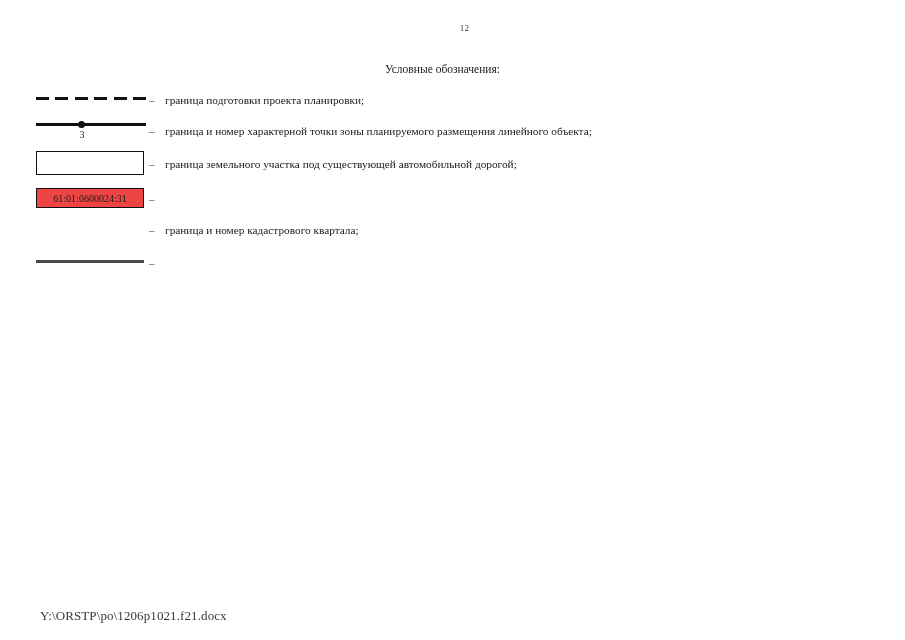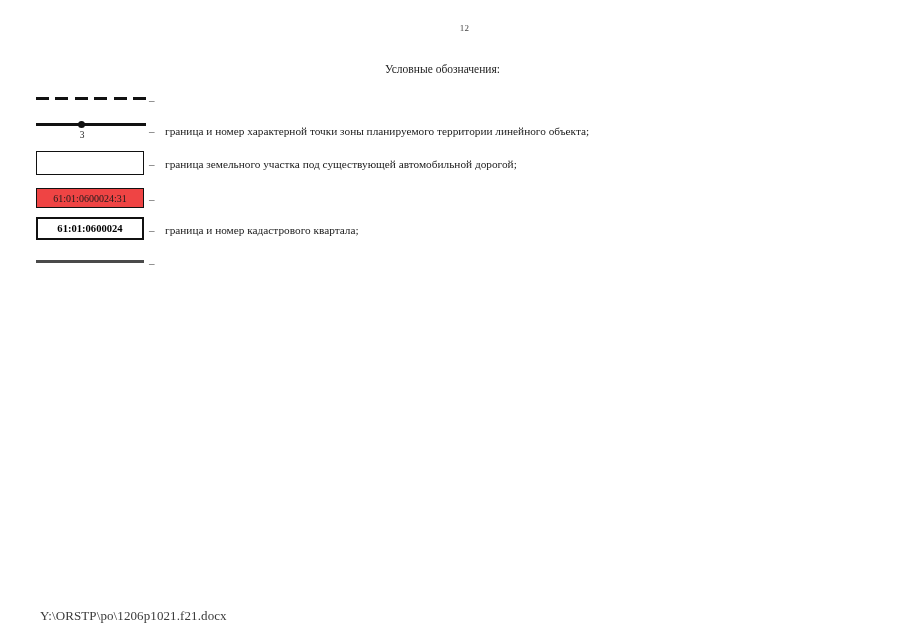--- a/index.html
+++ b/index.html
@@ -226,53 +226,51 @@
         <div class="sym-dashed">
           <i></i>
             <i></i>
             <i></i>
             <i></i>
             <i></i>
             <i></i>
         </div>
       </div>
       <div class="dash-cell">–</div>
+      <div class="desc-cell">граница подготовки проекта планировки;</div>
     </div>
 
     <div class="legend-row row-2">
       <div class="symbol-cell">
         <div class="sym-point-wrap">
           <div class="sym-point-line"></div>
           <div class="sym-point-dot"></div>
           <div class="sym-point-label">3</div>
         </div>
       </div>
       <div class="dash-cell">–</div>
-      <div class="desc-cell">граница и номер характерной точки зоны планируемого территории линейного объекта;</div>
+      <div class="desc-cell">граница и номер характерной точки зоны планируемого размещения линейного объекта;</div>
     </div>
 
     <div class="legend-row row-3">
       <div class="symbol-cell">
         <div class="sym-box-empty"></div>
       </div>
       <div class="dash-cell">–</div>
       <div class="desc-cell">граница земельного участка под существующей автомобильной дорогой;</div>
     </div>
 
     <div class="legend-row row-4">
       <div class="symbol-cell">
         <div class="sym-box-thin">61:01:0600024:31</div>
       </div>
       <div class="dash-cell">–</div>
     </div>
 
     <div class="legend-row row-5">
-      <div class="symbol-cell">
-        <div class="sym-box-thick">61:01:0600024</div>
-      </div>
       <div class="dash-cell">–</div>
       <div class="desc-cell">граница и номер кадастрового квартала;</div>
     </div>
 
     <div class="legend-row row-6">
       <div class="symbol-cell">
         <div class="sym-thick-line"></div>
       </div>
       <div class="dash-cell">–</div>
     </div>

